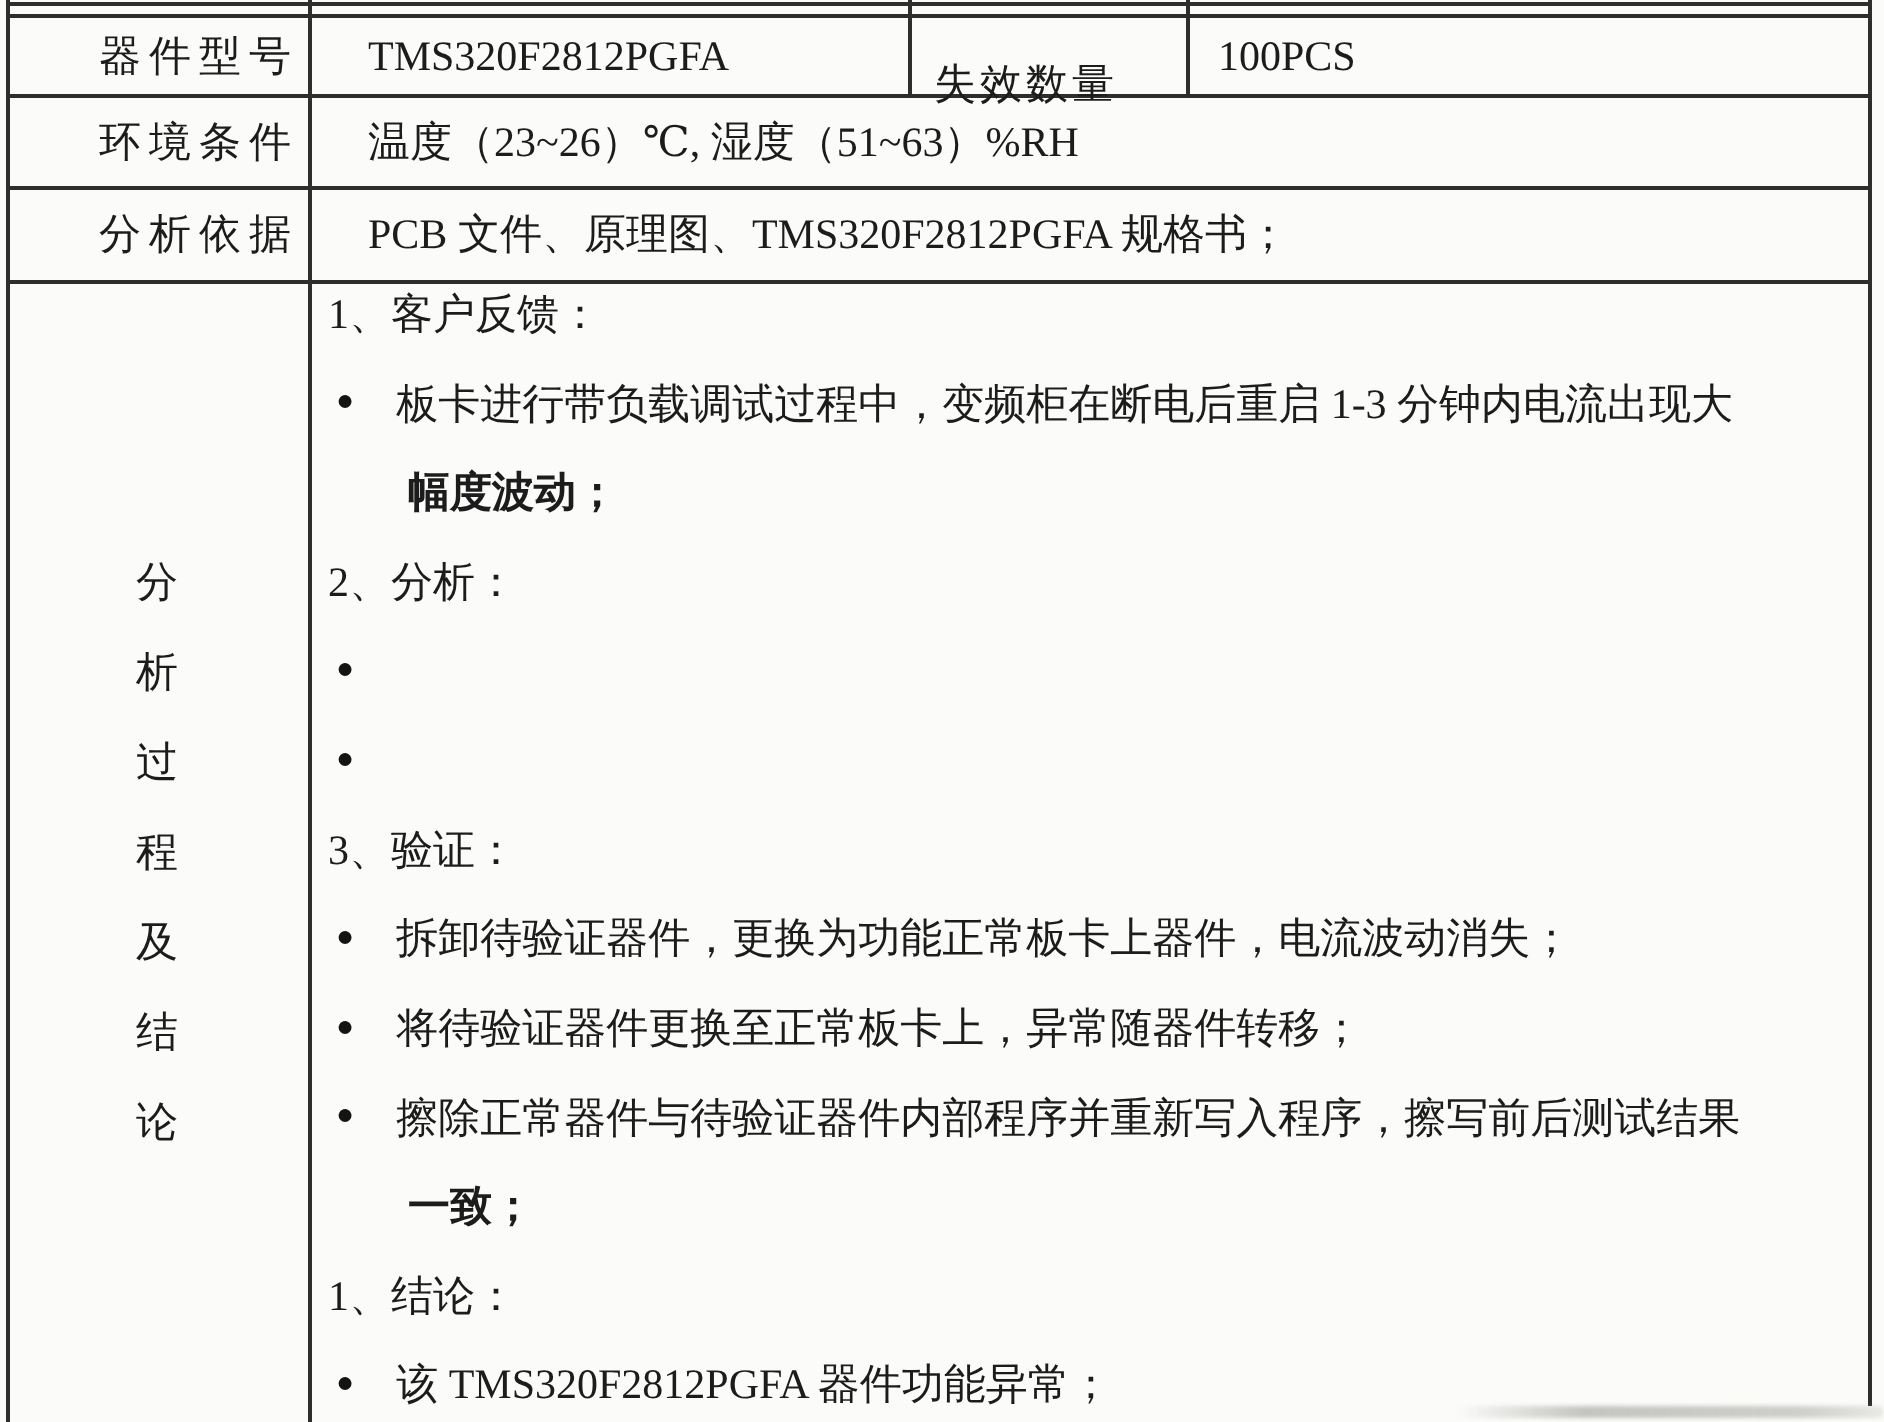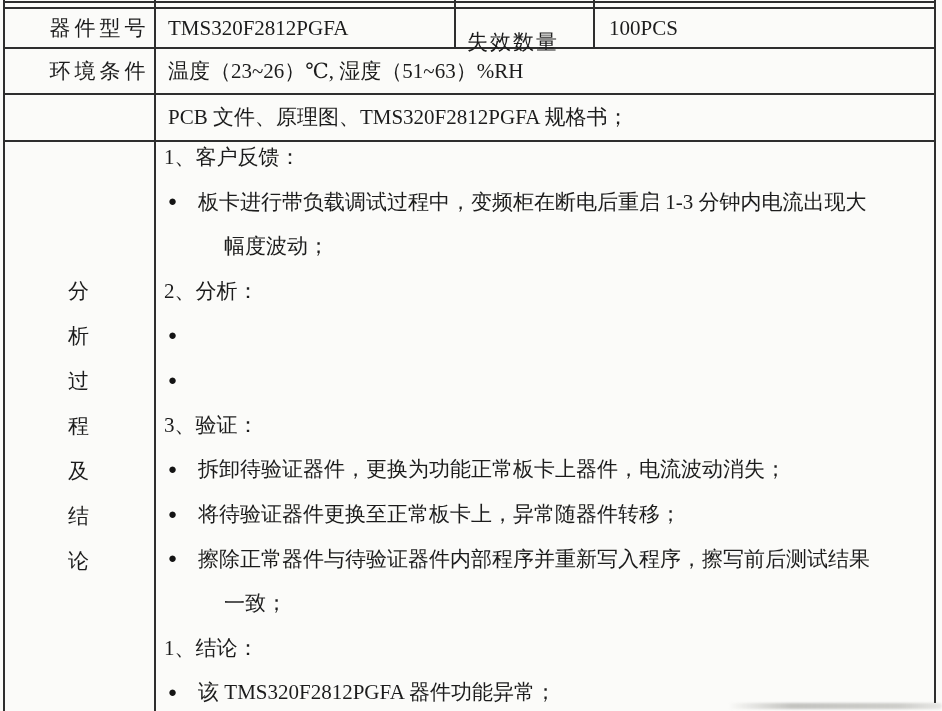--- a/index.html
+++ b/index.html
@@ -7,31 +7,31 @@
     position:relative;width:942px;height:711px;overflow:hidden;
     background:#fbfbf9;color:#1c1c1c;
     font-family:"Liberation Serif","DejaVu Serif",serif;
     font-size:21px;
   }
   .hline{position:absolute;left:3px;width:933px;height:2px;background:#2e2e2e;}
   .vline{position:absolute;width:2px;background:#2e2e2e;}
   .cell{position:absolute;display:flex;align-items:center;white-space:nowrap;overflow:visible;}
   .cell.head{justify-content:center;letter-spacing:4px;padding-left:20px;}
   .cell.head2{justify-content:flex-start;letter-spacing:2px;padding-left:11px;margin-top:14px;}
-  .cell.value{justify-content:flex-start;padding-left:12px;}
+  .cell.value{justify-content:flex-start;padding-left:28px;}
   .vlabel{
     position:absolute;left:3px;top:141px;width:151px;height:570px;
     display:flex;flex-direction:column;justify-content:center;align-items:center;
     gap:24px;line-height:21px;
   }
   .content{position:absolute;left:156px;top:135px;width:778px;}
   .line{height:44.6px;display:flex;align-items:center;white-space:nowrap;}
   .line.numbered{padding-left:8px;}
   .line.bullet{padding-left:12px;}
-  .line.continuation{padding-left:68px;}
+  .line.continuation{padding-left:48px;font-weight:bold;}
   .bullet-icon{font-size:15px;line-height:15px;margin-right:21px;color:#141414;}
   .scan-smudge{
     position:absolute;left:728px;top:703px;width:214px;height:6px;
     background:linear-gradient(to right,rgba(160,160,155,0),rgba(150,150,145,.55) 30%,rgba(150,150,145,.45) 80%,rgba(160,160,155,.2));
     border-radius:3px;filter:blur(1px);
   }
 </style>
 </head>
 <body>
 
@@ -50,20 +50,21 @@
   <div class="vline" style="left:934px;top:0;height:703px"></div>
 
   <div class="cell head" style="left:5px;top:9px;width:149px;height:38px">器件型号</div>
   <div class="cell value" style="left:156px;top:9px;width:296px;height:38px">TMS320F2812PGFA</div>
   <div class="cell head2" style="left:456px;top:9px;width:135px;height:38px">失效数量</div>
   <div class="cell value" style="left:595px;top:9px;width:337px;height:38px;padding-left:14px">100PCS</div>
 
   <div class="cell head" style="left:5px;top:49px;width:149px;height:43px">环境条件</div>
   <div class="cell value" style="left:156px;top:49px;width:776px;height:43px">温度（23~26）℃, 湿度（51~63）%RH</div>
 
+  <div class="cell head" style="left:5px;top:95px;width:149px;height:44px">分析依据</div>
   <div class="cell value" style="left:156px;top:95px;width:776px;height:44px">PCB 文件、原理图、TMS320F2812PGFA 规格书；</div>
 
   <div class="vlabel">
     <span>分</span>
     <span>析</span>
     <span>过</span>
     <span>程</span>
     <span>及</span>
     <span>结</span>
     <span>论</span>

